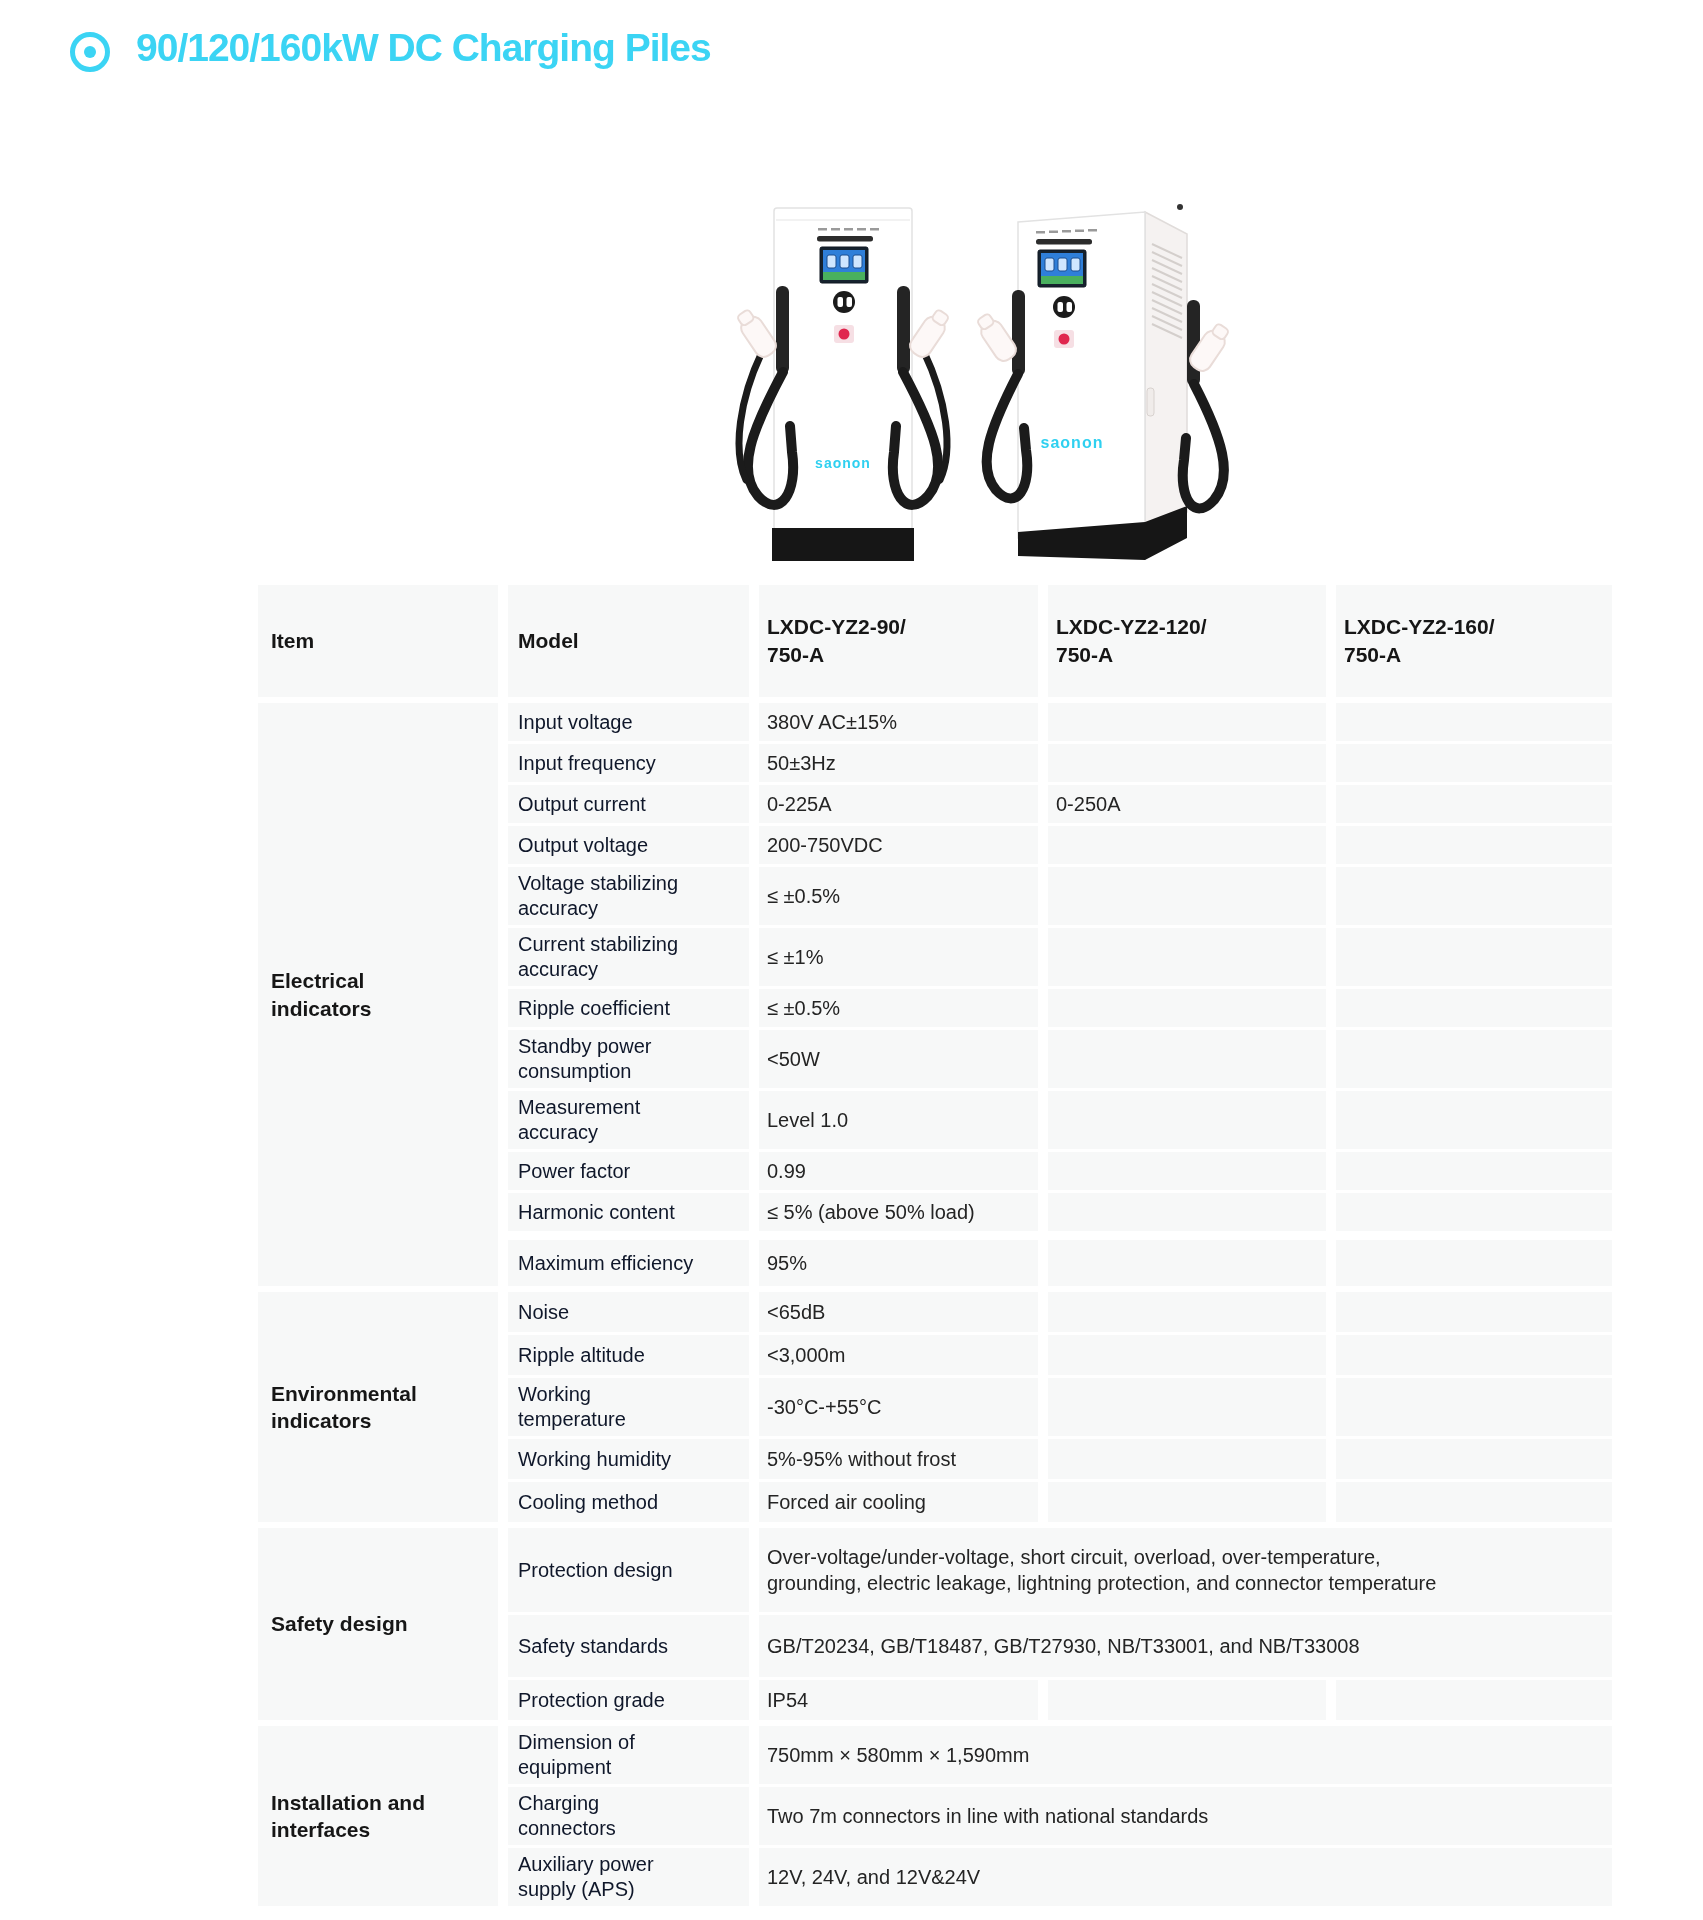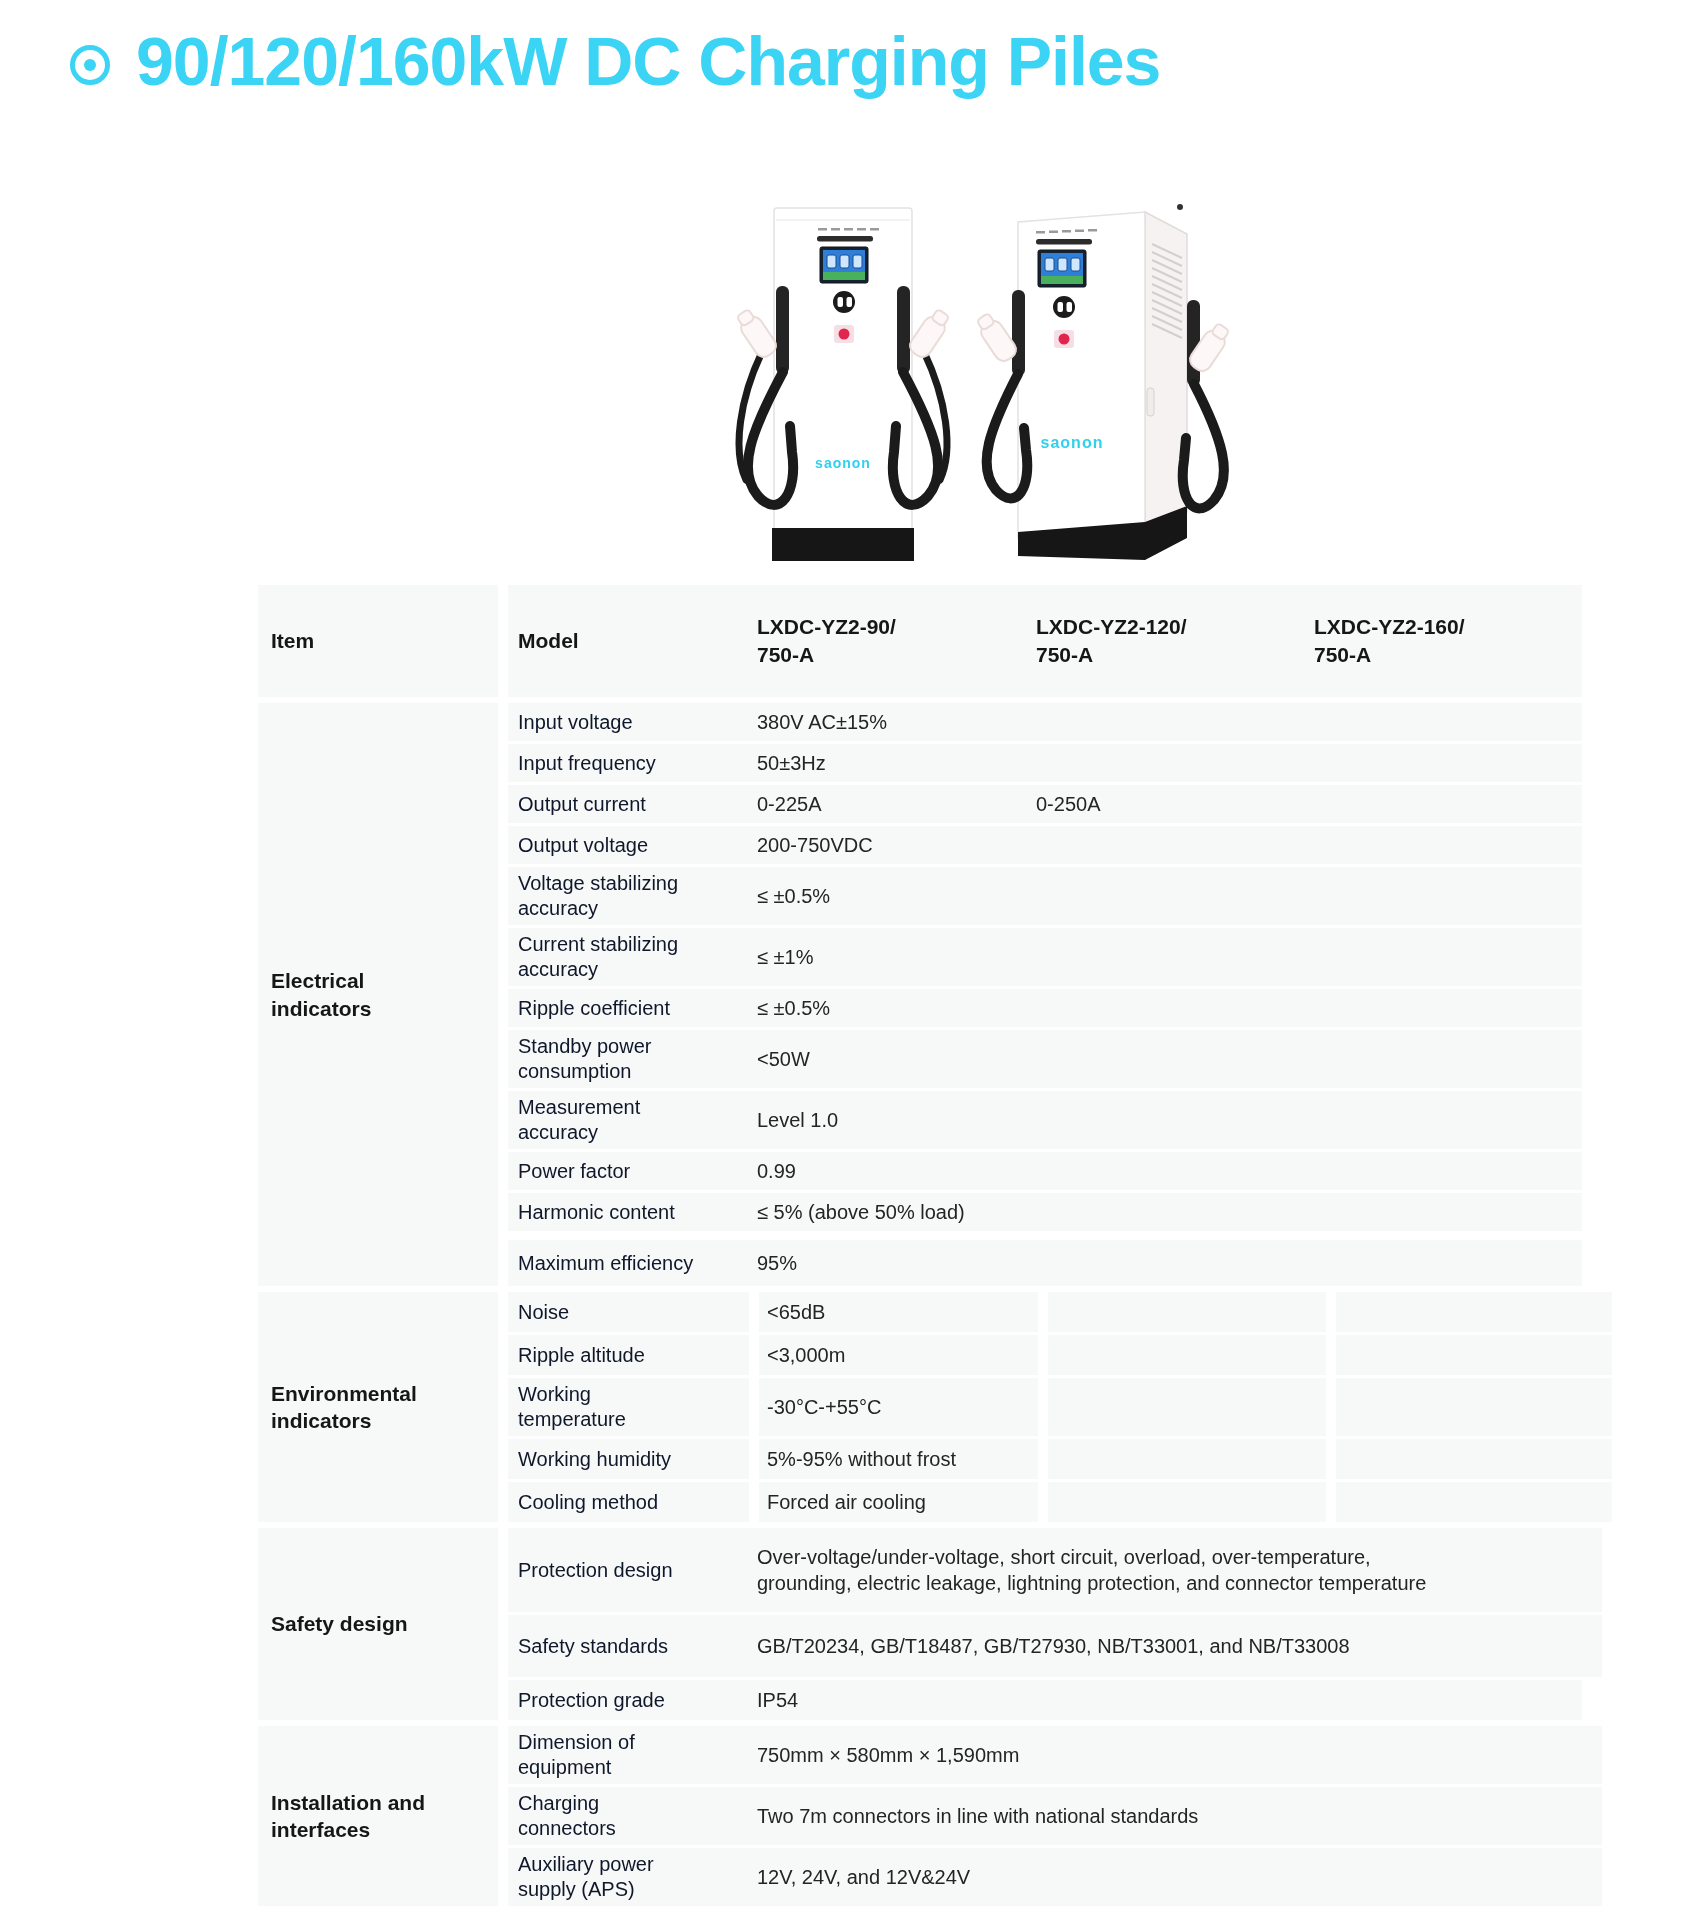--- a/index.html
+++ b/index.html
@@ -12,36 +12,36 @@
   
   .title-row { position:absolute; left:70px; top:24px; display:flex; align-items:center; gap:26px; }
   .title-icon {
     width:40px; height:40px; border:5px solid #3bd4f4; border-radius:50%;
     position:relative; flex:0 0 auto; margin-top:8px;
   }
   .title-icon::after {
     content:""; position:absolute; inset:9px; background:#3bd4f4; border-radius:50%;
   }
   .page-title {
-    font-size:68px; font-weight:bold; color:#3bd4f4; line-height:1.1; letter-spacing:-1px;
+    font-size:39px; font-weight:bold; color:#3bd4f4; line-height:1.1; letter-spacing:-1px;
     white-space:nowrap;
   }
 
   
   .product-image { position:absolute; left:700px; top:140px; }
 
   
   .spec-table {
     position:absolute; left:258px; top:585px; width:1354px;
     display:flex; flex-direction:column; gap:6px;
     font-size:20px; color:#2b2b2b;
   }
   .section { display:flex; gap:10px; }
   .rows { display:flex; flex-direction:column; gap:3px; width:1104px; }
-  .row { display:flex; min-height:38px; }
+  .row { display:flex; gap:10px; min-height:38px; }
   .cell { background:#f7f8f8; display:flex; align-items:center; }
   .col1 {
     width:240px; padding:6px 6px 6px 13px; font-weight:bold; font-size:21px; color:#161616;
     white-space:pre-line; line-height:1.3; align-self:stretch;
   }
   .label-cell { width:241px; padding:4px 4px 4px 10px; white-space:pre-line; line-height:1.25; color:#0f172a; }
   .value-cell { padding:4px 6px 4px 8px; white-space:pre-line; line-height:1.3; color:#242424; }
   .v1 { width:279px; } .v2 { width:278px; } .v3 { width:276px; }
   .vspan { width:853px; }
 

